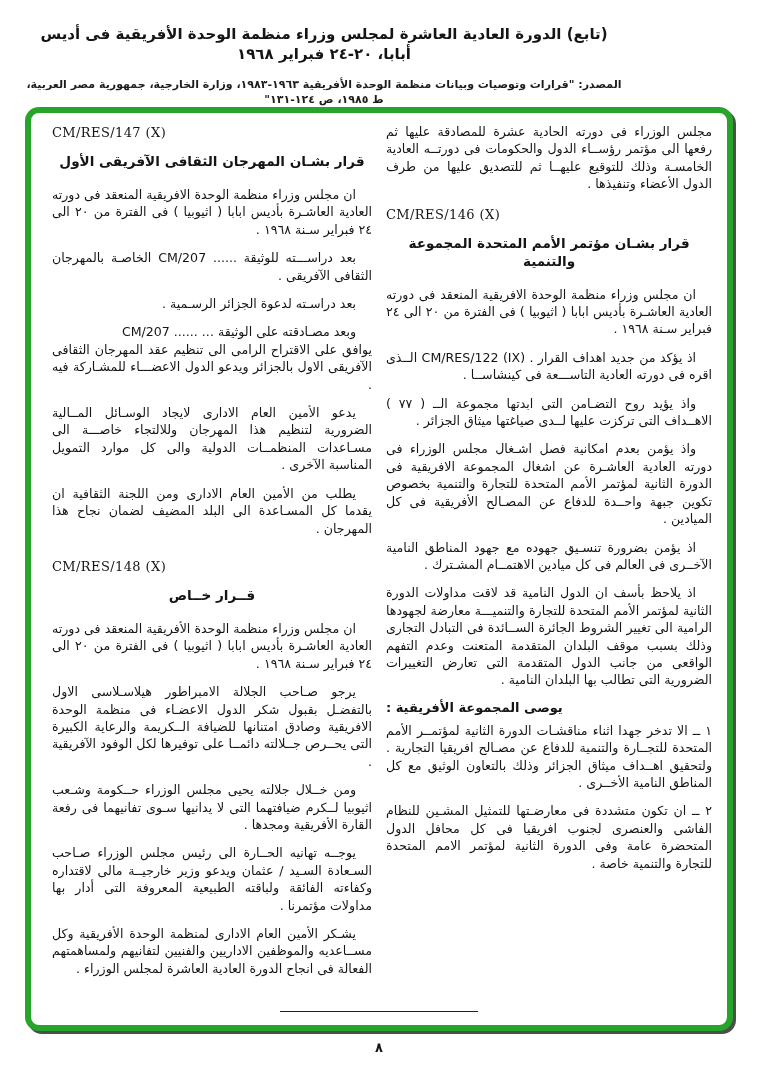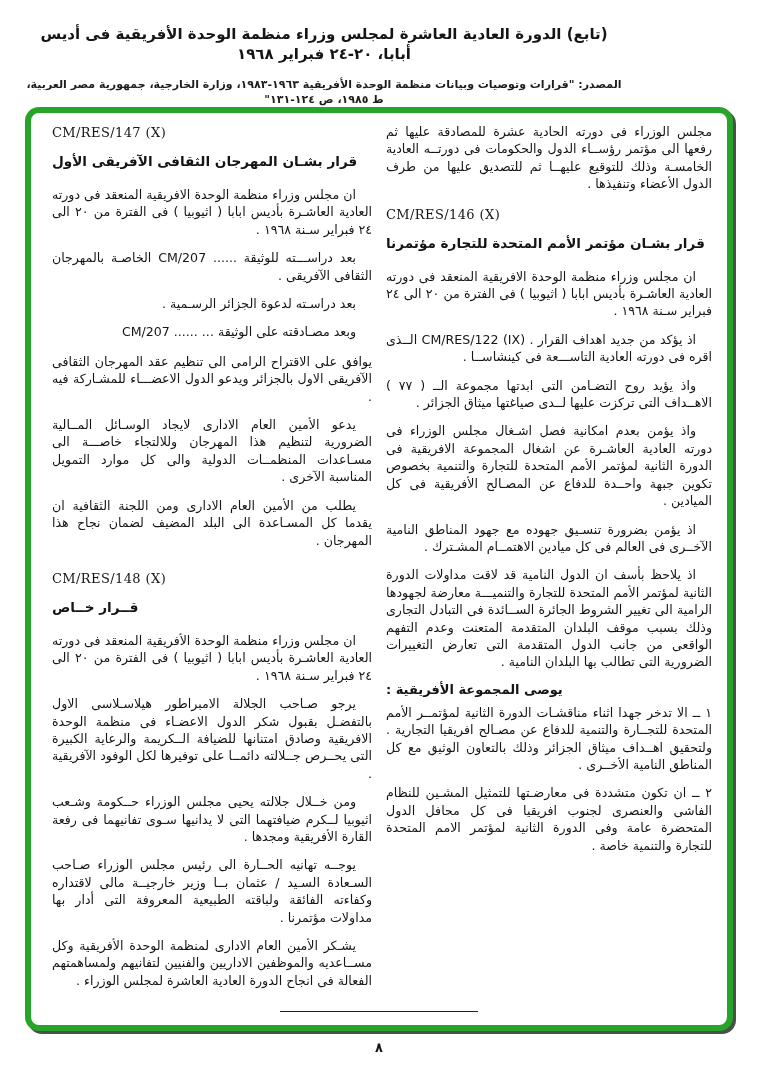--- a/index.html
+++ b/index.html
@@ -26,27 +26,27 @@
     background:#ffffff;overflow:hidden;
   }
   .col{position:absolute;top:10px;direction:rtl;}
   .col-right{right:15px;width:326px;}
   .col-left{left:21px;width:320px;}
   p.para{
     margin:0 0 11px 0;font-size:12.6px;line-height:17.4px;
     text-align:justify;direction:rtl;
   }
   p.indent{text-indent:16px;}
-  p.tight{margin-bottom:12px;}
+  p.tight{margin-bottom:0;}
   .ref{
     direction:ltr;text-align:left;font-family:"DejaVu Serif",serif;
     font-size:13px;letter-spacing:.4px;margin:14px 0 12px 0;font-weight:500;
   }
   .res-title{
-    direction:rtl;text-align:left;font-weight:bold;font-size:13.6px;
+    direction:rtl;text-align:center;font-weight:bold;font-size:13.6px;
     margin:4px 0 16px 0;line-height:18px;
   }
   .recommend{
     direction:rtl;text-align:left;font-weight:bold;font-size:13px;
     margin:2px 0 7px 0;
   }
   .footnote-rule{
     position:absolute;left:50%;bottom:13px;transform:translateX(-50%);
     width:198px;border-top:1.6px solid #222;height:0;
   }
@@ -62,21 +62,21 @@
   <div class="hdr-title">(تابع) الدورة العادية العاشرة لمجلس وزراء منظمة الوحدة الأفريقية فى أديس أبابا، ٢٠-٢٤ فبراير ١٩٦٨</div>
   <div class="hdr-source">المصدر: "قرارات وتوصيات وبيانات منظمة الوحدة الأفريقية ١٩٦٣-١٩٨٣، وزارة الخارجية، جمهورية مصر العربية، ط ١٩٨٥، ص ١٢٤-١٣١"</div>
 </div>
 
 <div class="frame">
 
   <section class="col col-right">
     <p class="para">مجلس الوزراء فى دورته الحادية عشرة للمصادقة عليها ثم رفعها الى مؤتمر رؤســاء الدول والحكومات فى دورتــه العادية الخامسـة وذلك للتوقيع عليهــا ثم للتصديق عليها من طرف الدول الأعضاء وتنفيذها .</p>
 
     <div class="ref">CM/RES/146 (X)</div>
-    <h3 class="res-title">قرار بشـان مؤتمر الأمم المتحدة للتجارة مؤتمرنا</h3>
+    <h3 class="res-title">قرار بشـان مؤتمر الأمم المتحدة المجموعة والتنمية</h3>
 
     <p class="para indent">ان مجلس وزراء منظمة الوحدة الافريقية المنعقد فى دورته العادية العاشـرة بأديس ابابا ( اثيوبيا ) فى الفترة من ٢٠ الى ٢٤ فبراير سـنة ١٩٦٨ .</p>
     <p class="para indent">اذ يؤكد من جديد اهداف القرار . CM/RES/122 (IX) الــذى اقره فى دورته العادية التاســـعة فى كينشاســا .</p>
     <p class="para indent">واذ يؤيد روح التضـامن التى ابدتها مجموعة الــ ( ٧٧ ) الاهــداف التى تركزت عليها لــدى صياغتها ميثاق الجزائر .</p>
     <p class="para indent">واذ يؤمن بعدم امكانية فصل اشـغال مجلس الوزراء فى دورته العادية العاشـرة عن اشغال المجموعة الافريقية فى الدورة الثانية لمؤتمر الأمم المتحدة للتجارة والتنمية بخصوص تكوين جبهة واحــدة للدفاع عن المصـالح الأفريقية فى كل الميادين .</p>
     <p class="para indent">اذ يؤمن بضرورة تنسـيق جهوده مع جهود المناطق النامية الآخــرى فى العالم فى كل ميادين الاهتمــام المشـترك .</p>
     <p class="para indent">اذ يلاحظ بأسف ان الدول النامية قد لاقت مداولات الدورة الثانية لمؤتمر الأمم المتحدة للتجارة والتنميـــة معارضة لجهودها الرامية الى تغيير الشروط الجائرة الســائدة فى التبادل التجارى وذلك بسبب موقف البلدان المتقدمة المتعنت وعدم التفهم الواقعى من جانب الدول المتقدمة التى تعارض التغييرات الضرورية التى تطالب بها البلدان النامية .</p>
 
     <div class="recommend">يوصى المجموعة الأفريقية :</div>
     <p class="para">١ ــ الا تدخر جهدا اثناء مناقشـات الدورة الثانية لمؤتمــر الأمم المتحدة للتجــارة والتنمية للدفاع عن مصـالح افريقيا التجارية . ولتحقيق اهــداف ميثاق الجزائر وذلك بالتعاون الوثيق مع كل المناطق النامية الأخــرى .</p>
@@ -94,20 +94,20 @@
     <p class="para">يوافق على الاقتراح الرامى الى تنظيم عقد المهرجان الثقافى الآفريقى الاول بالجزائر ويدعو الدول الاعضـــاء للمشـاركة فيه .</p>
     <p class="para indent">يدعو الأمين العام الادارى لايجاد الوسـائل المــالية الضرورية لتنظيم هذا المهرجان وللالتجاء خاصـــة الى مسـاعدات المنظمــات الدولية والى كل موارد التمويل المناسبة الآخرى .</p>
     <p class="para indent">يطلب من الأمين العام الادارى ومن اللجنة الثقافية ان يقدما كل المسـاعدة الى البلد المضيف لضمان نجاح هذا المهرجان .</p>
 
     <div class="ref" style="margin-top:22px;">CM/RES/148 (X)</div>
     <h3 class="res-title">قــرار خــاص</h3>
 
     <p class="para indent">ان مجلس وزراء منظمة الوحدة الأفريقية المنعقد فى دورته العادية العاشـرة بأديس ابابا ( اثيوبيا ) فى الفترة من ٢٠ الى ٢٤ فبراير سـنة ١٩٦٨ .</p>
     <p class="para indent">يرجو صـاحب الجلالة الامبراطور هيلاسـلاسى الاول بالتفضـل بقبول شكر الدول الاعضـاء فى منظمة الوحدة الافريقية وصادق امتنانها للضيافة الــكريمة والرعاية الكبيرة التى يحــرص جــلالته دائمــا على توفيرها لكل الوفود الآفريقية .</p>
     <p class="para indent">ومن خــلال جلالته يحيى مجلس الوزراء حــكومة وشـعب اثيوبيا لــكرم ضيافتهما التى لا يدانيها سـوى تفانيهما فى رفعة القارة الأفريقية ومجدها .</p>
-    <p class="para indent">يوجــه تهانيه الحــارة الى رئيس مجلس الوزراء صـاحب السـعادة السـيد / عثمان بــا وزير خارجيــة مالى لاقتداره وكفاءته الفائقة ولباقته الطبيعية المعروفة التى أدار بها مداولات مؤتمرنا .</p>
+    <p class="para indent">يوجــه تهانيه الحــارة الى رئيس مجلس الوزراء صـاحب السـعادة السـيد / عثمان ويدعو وزير خارجيــة مالى لاقتداره وكفاءته الفائقة ولباقته الطبيعية المعروفة التى أدار بها مداولات مؤتمرنا .</p>
     <p class="para indent">يشـكر الأمين العام الادارى لمنظمة الوحدة الأفريقية وكل مســاعديه والموظفين الاداريين والفنيين لتفانيهم ولمساهمتهم الفعالة فى انجاح الدورة العادية العاشرة لمجلس الوزراء .</p>
   </section>
 
   <div class="footnote-rule"></div>
 </div>
 
 <div class="page-number">٨</div>
 
 </body></html>

